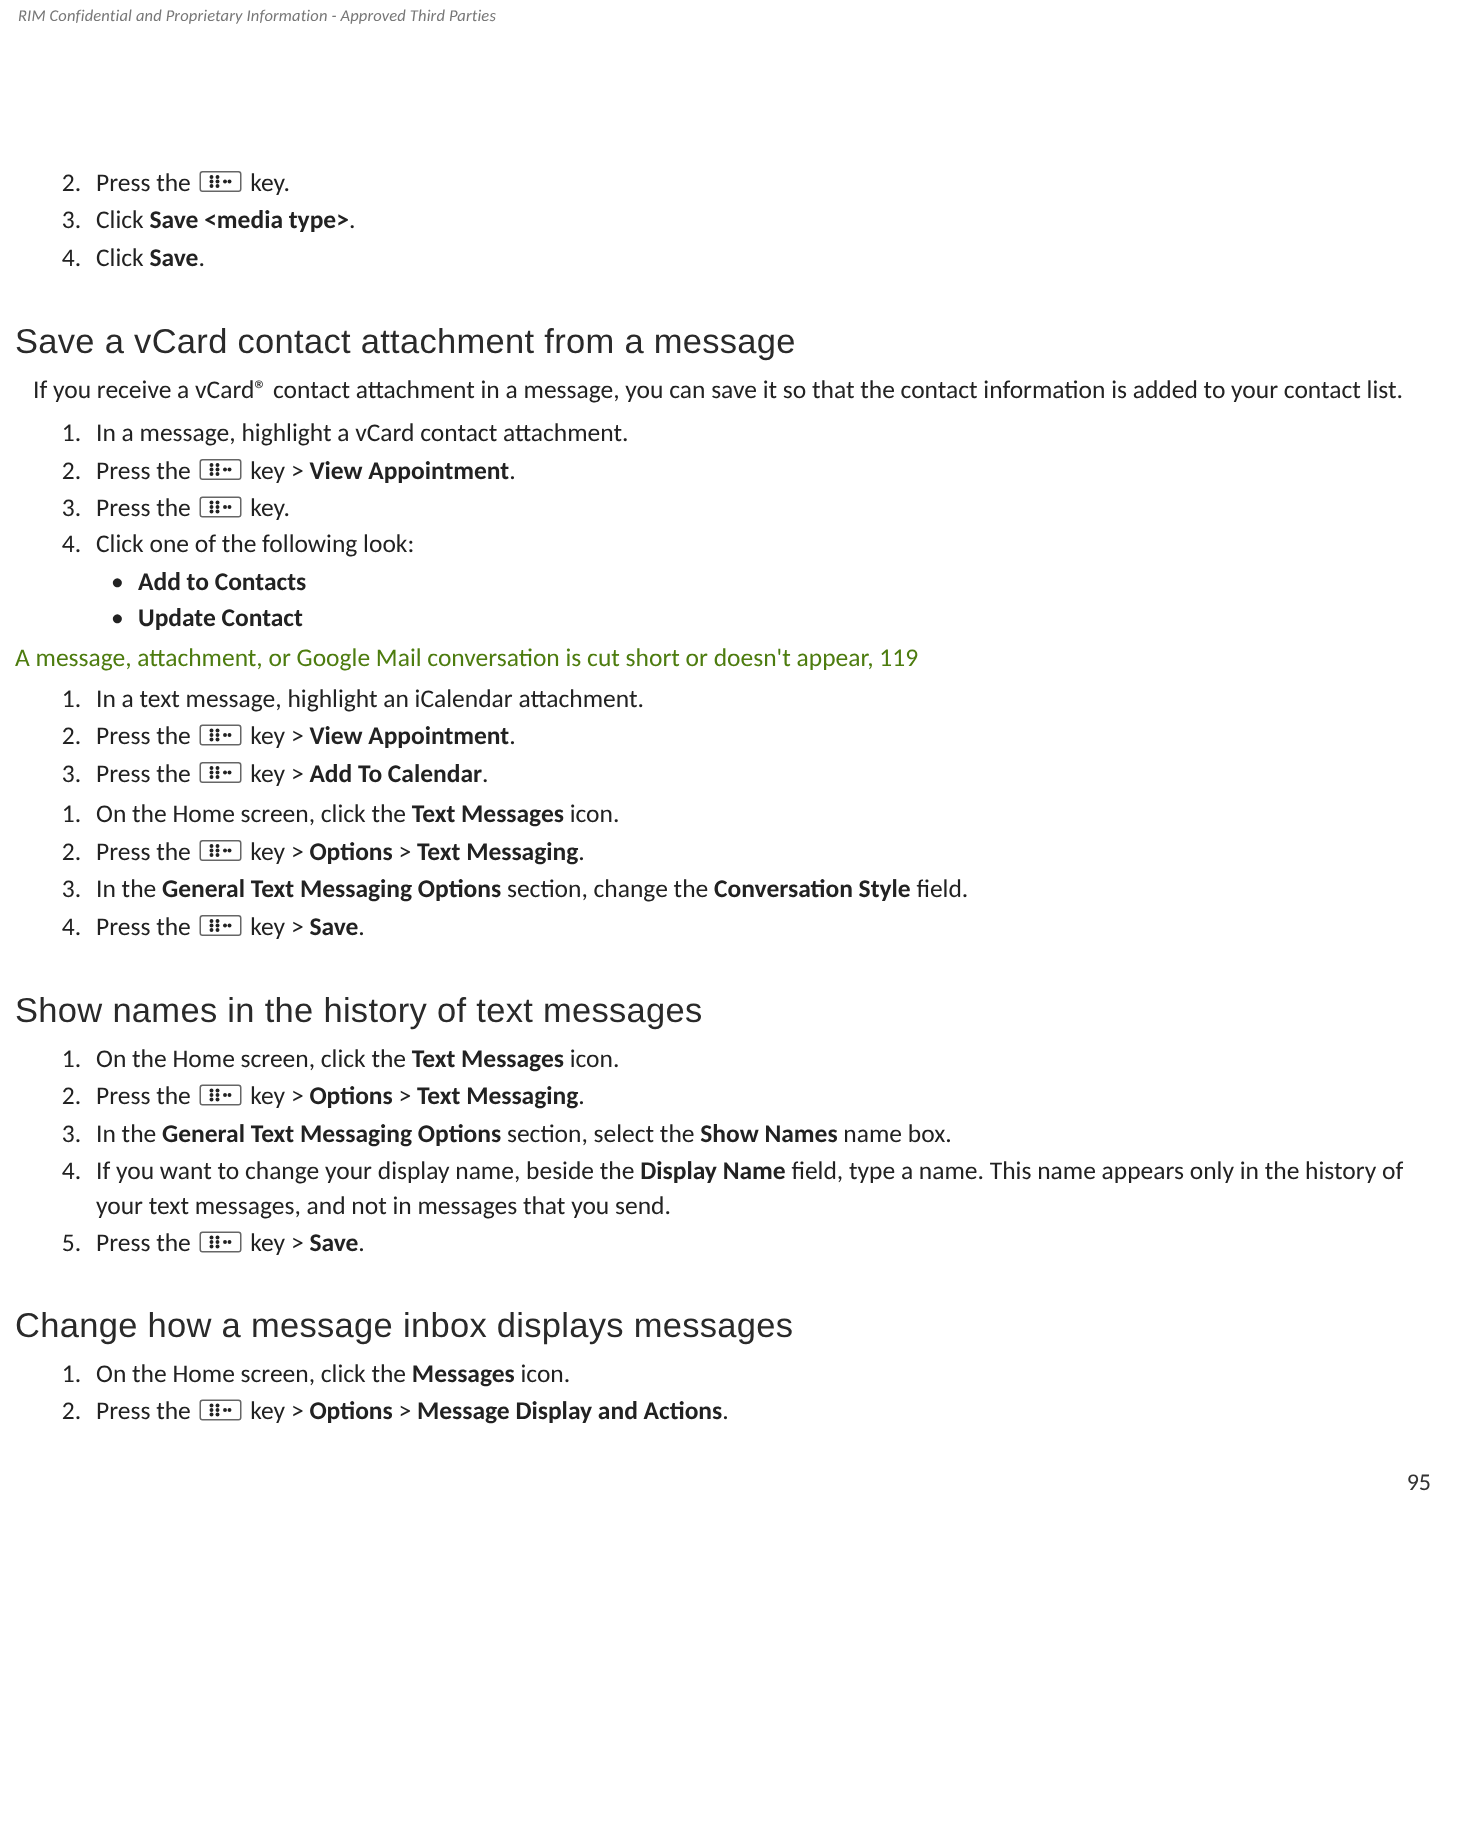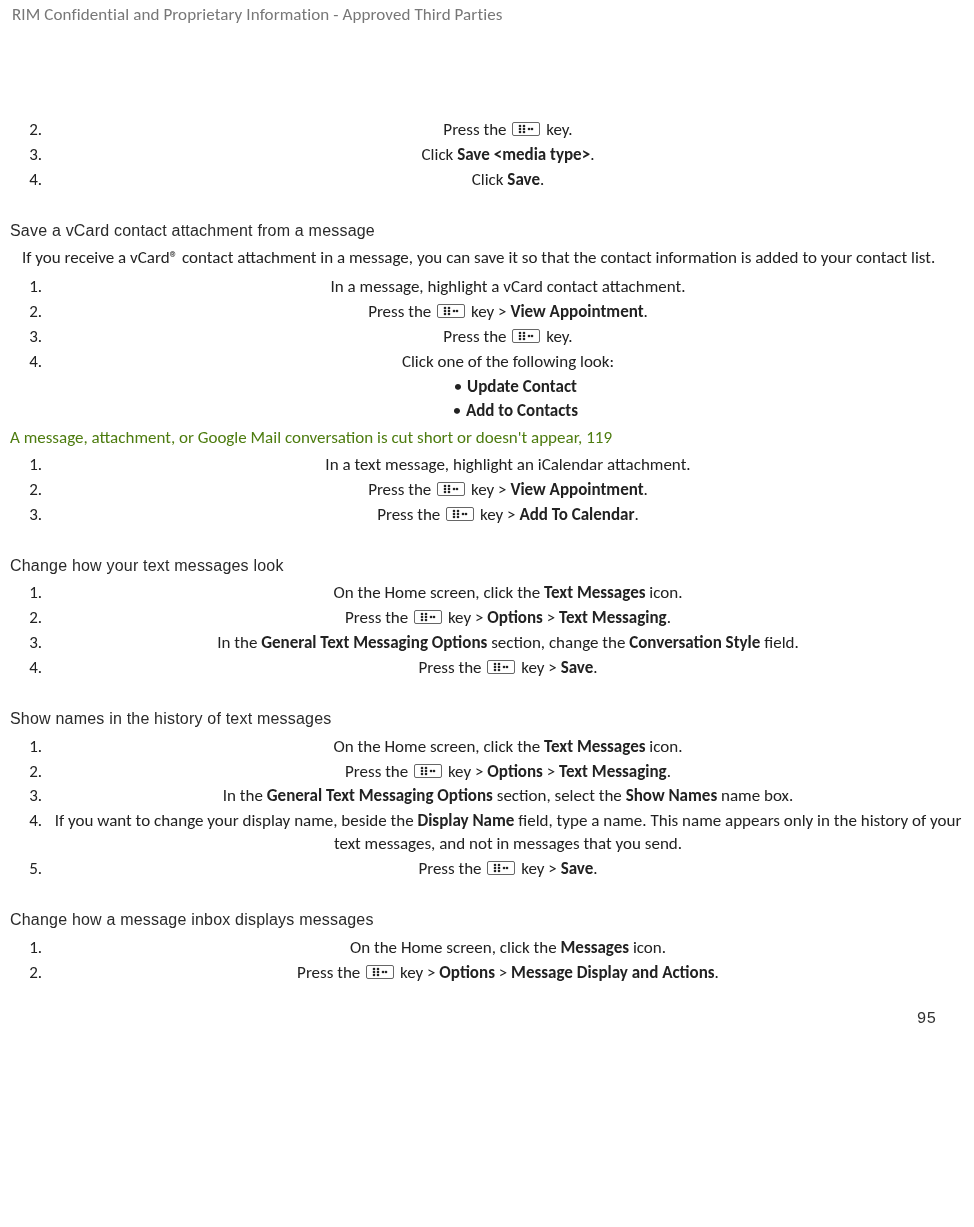--- a/index.html
+++ b/index.html
@@ -9,47 +9,47 @@
     margin: 0;
     padding: 0;
     width: 974px;
     line-height: 1.35;
   }
   .page {
     padding: 0 10px 0 10px;
     box-sizing: border-box;
   }
   .header {
-    font-size: 17px;
+    font-size: 11px;
     color: #777;
     padding: 4px 0 0 2px;
     letter-spacing: 0.1px;
+    font-style: italic;
   }
   .topgap {
     height: 88px;
   }
   h2 {
     font-family: "Trebuchet MS", "Segoe UI", sans-serif;
     font-weight: normal;
-    font-size: 16px;
+    font-size: 23px;
     color: #2a2a2a;
     margin: 28px 0 6px 0;
     letter-spacing: 0.2px;
   }
   p {
     margin: 6px 12px;
   }
   ol {
     margin: 4px 0 4px 0;
     padding-left: 36px;
   }
   ol > li {
     padding-left: 6px;
-    margin: 2px 0;
-    text-align: center;
+    margin: 2px 12px;
   }
   ul {
     list-style: none;
     margin: 2px 0 2px 0;
     padding-left: 10px;
   }
   ul > li::before {
     content: "•";
     display: inline-block;
     width: 18px;
@@ -80,25 +80,24 @@
   }
   .bb-key svg {
     display: block;
   }
   .footer {
     position: relative;
     height: 50px;
   }
   .page-number {
     position: absolute;
-    right: 28px;
+    right: 10px;
     bottom: 8px;
     font-size: 16px;
     color: #333;
-    font-family: Liberation Mono, monospace;
   }
 </style>
 </head>
 <body>
 
 <div class="page">
   <div class="header">RIM Confidential and Proprietary Information - Approved Third Parties</div>
   <div class="topgap"></div>
 
   <ol start="2">
@@ -152,22 +151,22 @@
               <circle cx="4" cy="9" r="1.3"></circle>
               <circle cx="8" cy="9" r="1.3"></circle>
               <circle cx="13" cy="6" r="1.3"></circle>
               <circle cx="16" cy="6" r="1.3"></circle>
             </g>
           </svg></span><span> key.</span>
     </li>
     <li>
       <span>Click one of the following look:</span>
       <ul>
+        <li><span class="b">Add to Contacts</span></li>
         <li><span class="b">Update Contact</span></li>
-        <li><span class="b">Add to Contacts</span></li>
       </ul>
     </li>
   </ol>
   <div><a class="link">A message, attachment, or Google Mail conversation is cut short or doesn't appear, 119</a></div>
 
   <ol>
     <li>In a text message, highlight an iCalendar attachment.</li>
     <li>
       <span>Press the </span><span class="bb-key"><svg width="20" height="12">
             <g fill="#222">
@@ -191,21 +190,20 @@
               <circle cx="8" cy="6" r="1.3"></circle>
               <circle cx="4" cy="9" r="1.3"></circle>
               <circle cx="8" cy="9" r="1.3"></circle>
               <circle cx="13" cy="6" r="1.3"></circle>
               <circle cx="16" cy="6" r="1.3"></circle>
             </g>
           </svg></span><span> key &gt; </span><span class="b">Add To Calendar</span><span>.</span>
     </li>
   </ol>
 
-  <h2>Change how your text messages look</h2>
   <ol>
     <li>
       <span>On the Home screen, click the </span><span class="b">Text Messages</span><span> icon.</span>
     </li>
     <li>
       <span>Press the </span><span class="bb-key"><svg width="20" height="12">
             <g fill="#222">
               <circle cx="4" cy="3" r="1.3"></circle>
               <circle cx="8" cy="3" r="1.3"></circle>
               <circle cx="4" cy="6" r="1.3"></circle>

